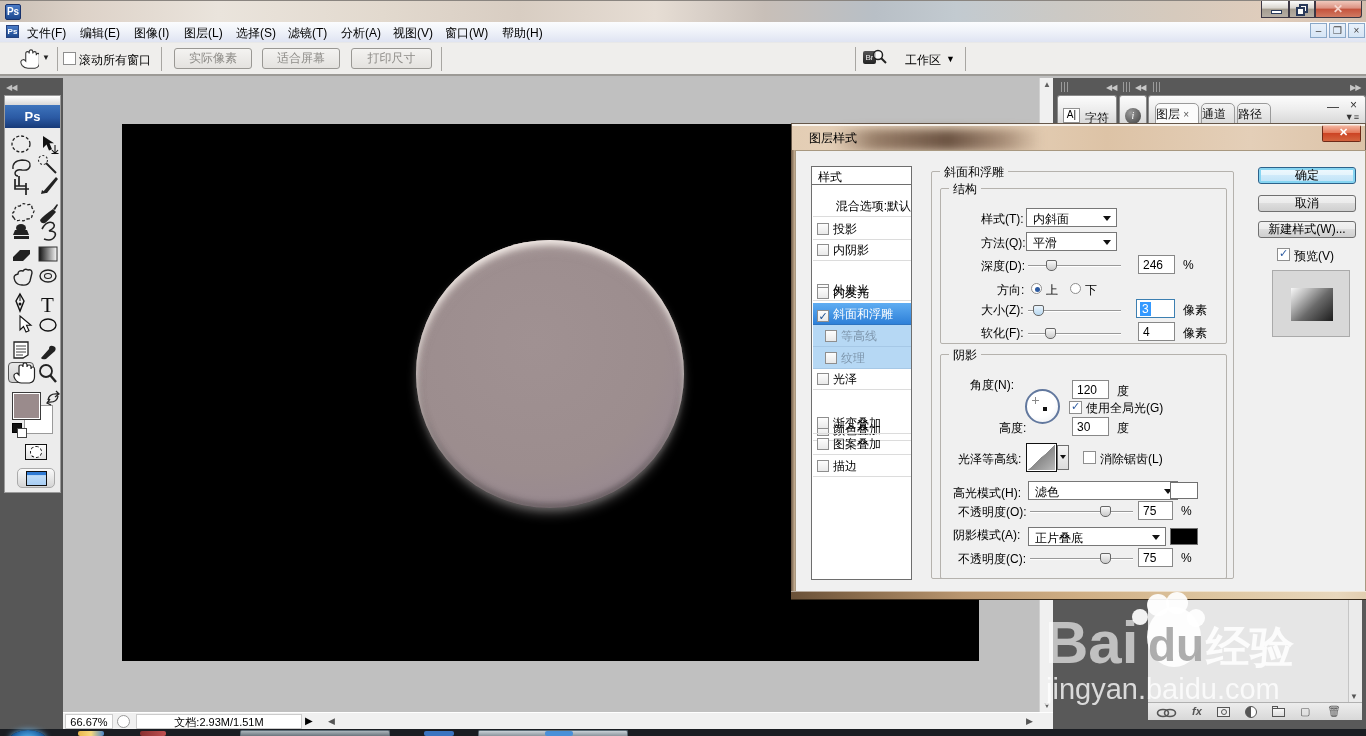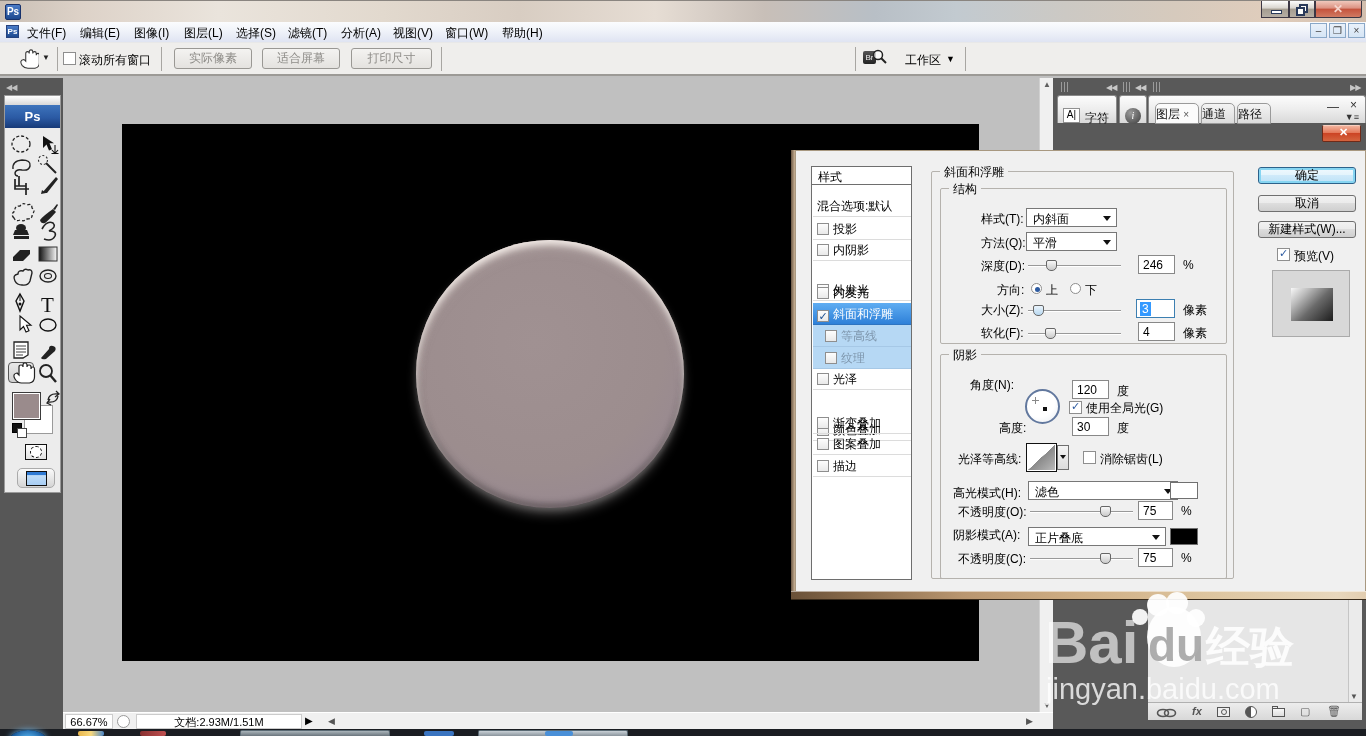--- a/index.html
+++ b/index.html
@@ -266,26 +266,31 @@
 
   <div style="position:absolute;left:20px;top:348px;width:22px;height:16px;background:linear-gradient(180deg,#fdfdfd,#e2e2e2);border:1px solid #111;">
     <div style="position:absolute;left:4px;top:1px;width:12px;height:12px;border:1.5px dashed #111;border-radius:50%;background:#fff;"></div>
   </div>
 
   <div style="position:absolute;left:12px;top:372px;width:38px;height:20px;background:linear-gradient(180deg,#fafafa,#d5d5d5);border:1px solid #aaa;border-radius:5px;">
     <div style="position:absolute;left:8px;top:2px;width:21px;height:15px;background:linear-gradient(180deg,#3d8ae0 0%,#bfdcf8 30%,#a8cef4 100%);border:1px solid #111;box-shadow:inset 0 3px 0 #2f7ad4;"></div>
   </div>
 </div>
 <div class="abs" id="dialog">
+  <div id="dlgtitle">
+    <div style="position:absolute;left:40px;top:5px;width:210px;height:22px;background:linear-gradient(90deg,rgba(95,63,44,0) 0%,rgba(88,58,38,0.55) 20%,rgba(76,50,34,0.8) 55%,rgba(110,80,60,0.5) 82%,rgba(140,110,90,0) 100%);filter:blur(5px);"></div>
+    <div style="position:absolute;left:0;top:0;width:100%;height:2px;background:rgba(255,255,255,0.75);"></div>
+    <span style="position:absolute;left:17px;top:6px;font-size:12px;color:#000;">图层样式</span>
+  </div>
   <div id="dlgleft"></div>
   <div id="dlgbody">
 
     <div style="position:absolute;left:15px;top:15px;width:101px;height:414px;background:#fff;border:1px solid #6e6e6e;">
       <div style="position:absolute;left:0;top:0;width:100%;height:18px;border-bottom:1px solid #6e6e6e;font-size:12px;padding:2px 0 0 6px;">样式</div>
-      <div class="sitem" style="top:28px;">混合选项:默认</div>
+      <div class="sitem" style="top:28px;text-align:right;">混合选项:默认</div>
       <div class="sitem" style="top:51px;"><span class="scb"></span>投影</div>
       <div class="sitem" style="top:72px;"><span class="scb"></span>内阴影</div>
       <div class="sitem" style="top:112px;"><span class="scb"></span>外发光</div>
       <div class="sitem" style="top:115px;"><span class="scb"></span>内发光</div>
       <div class="sitem sel" style="top:136px;"><span class="scb chk">✓</span>斜面和浮雕</div>
       <div class="sitem sub" style="top:158px;"><span class="scb"></span>等高线</div>
       <div class="sitem sub" style="top:180px;"><span class="scb"></span>纹理</div>
       <div class="sitem" style="top:201px;"><span class="scb"></span>光泽</div>
       <div class="sitem" style="top:223px;margin-top:29px;"><span class="scb"></span>颜色叠加</div>
       <div class="sitem" style="top:245px;"><span class="scb"></span>渐变叠加</div>

